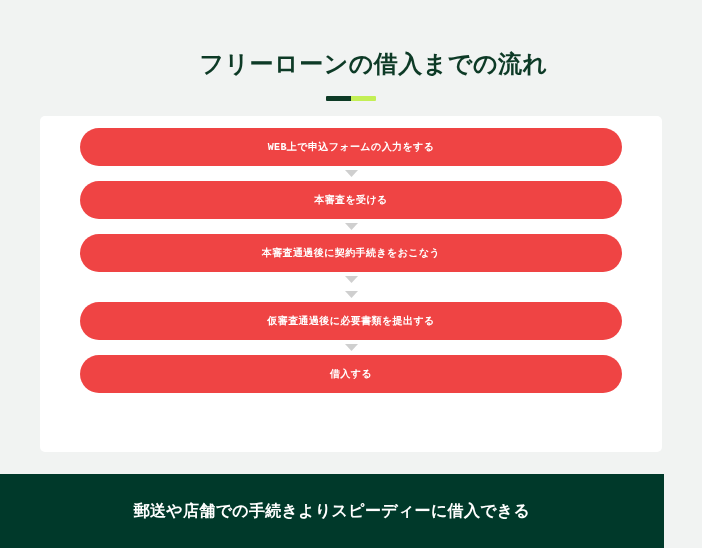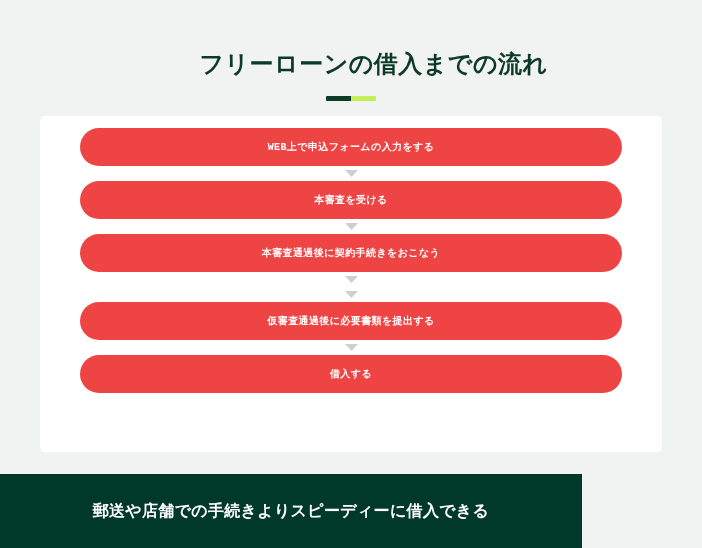--- a/index.html
+++ b/index.html
@@ -89,21 +89,21 @@
   }
   .step-arrow svg {
     display: block;
   }
 
   
   .footer-banner {
     position: absolute;
     left: 0;
     top: 474px;
-    width: 582px;
+    width: 664px;
     height: 74px;
     background: #00392a;
     display: flex;
     align-items: center;
     justify-content: center;
   }
   .footer-text {
     color: #ffffff;
     font-size: 16px;
     font-weight: bold;

